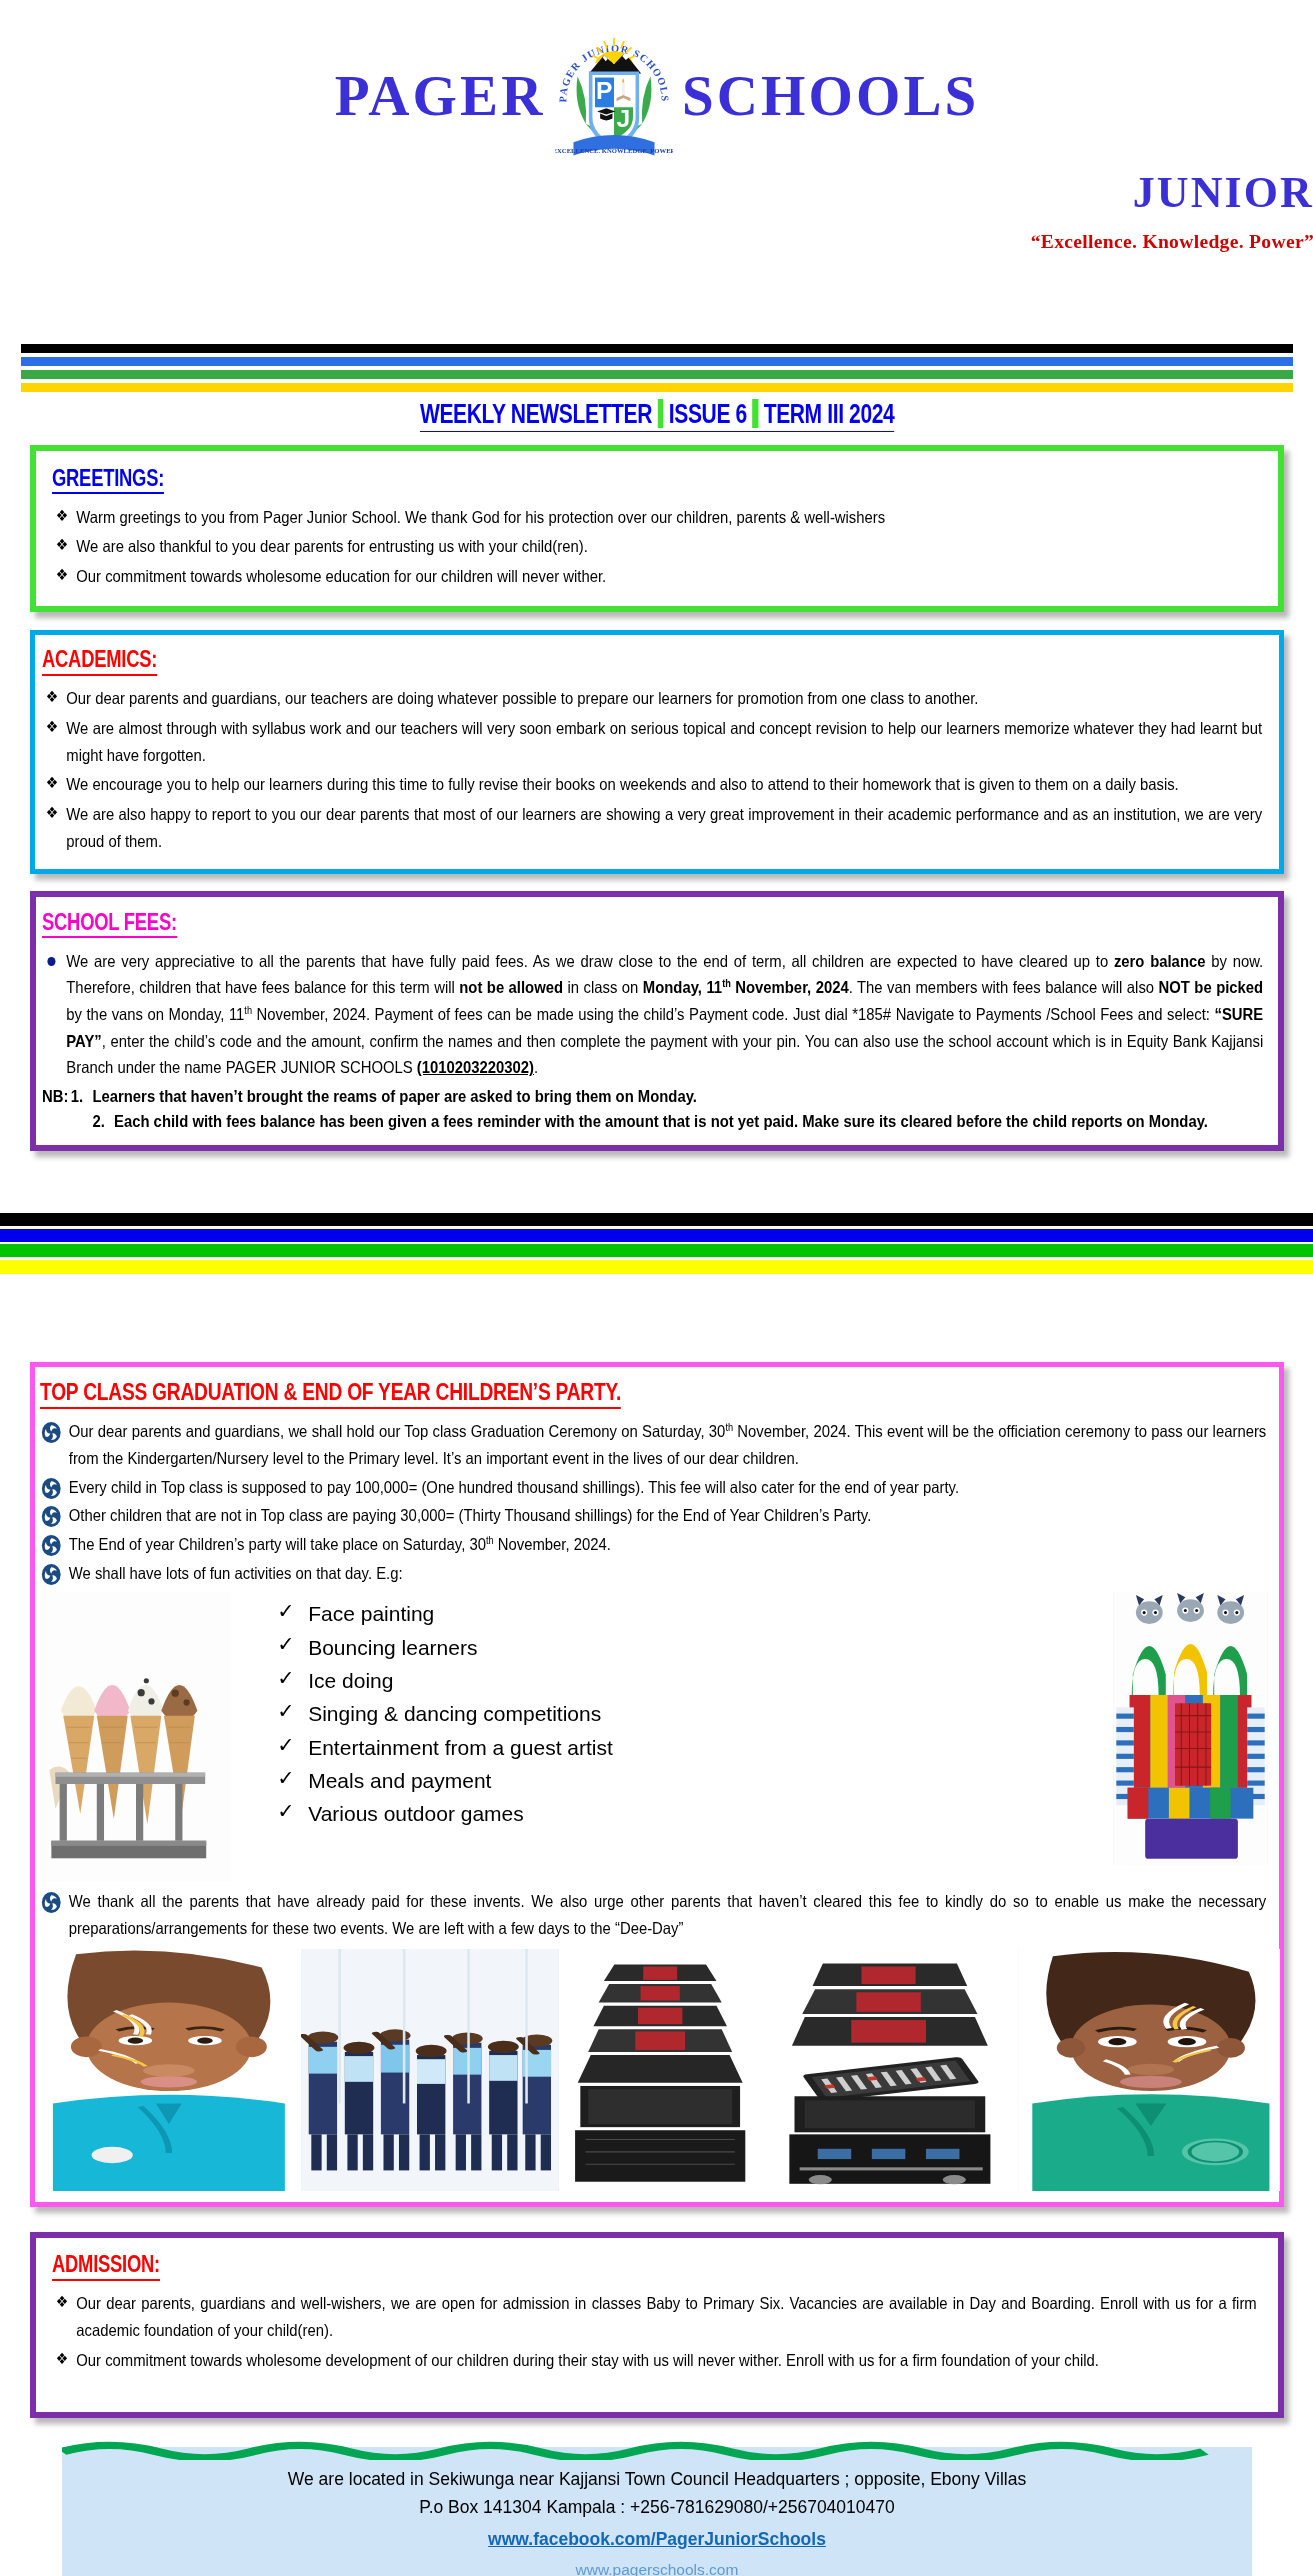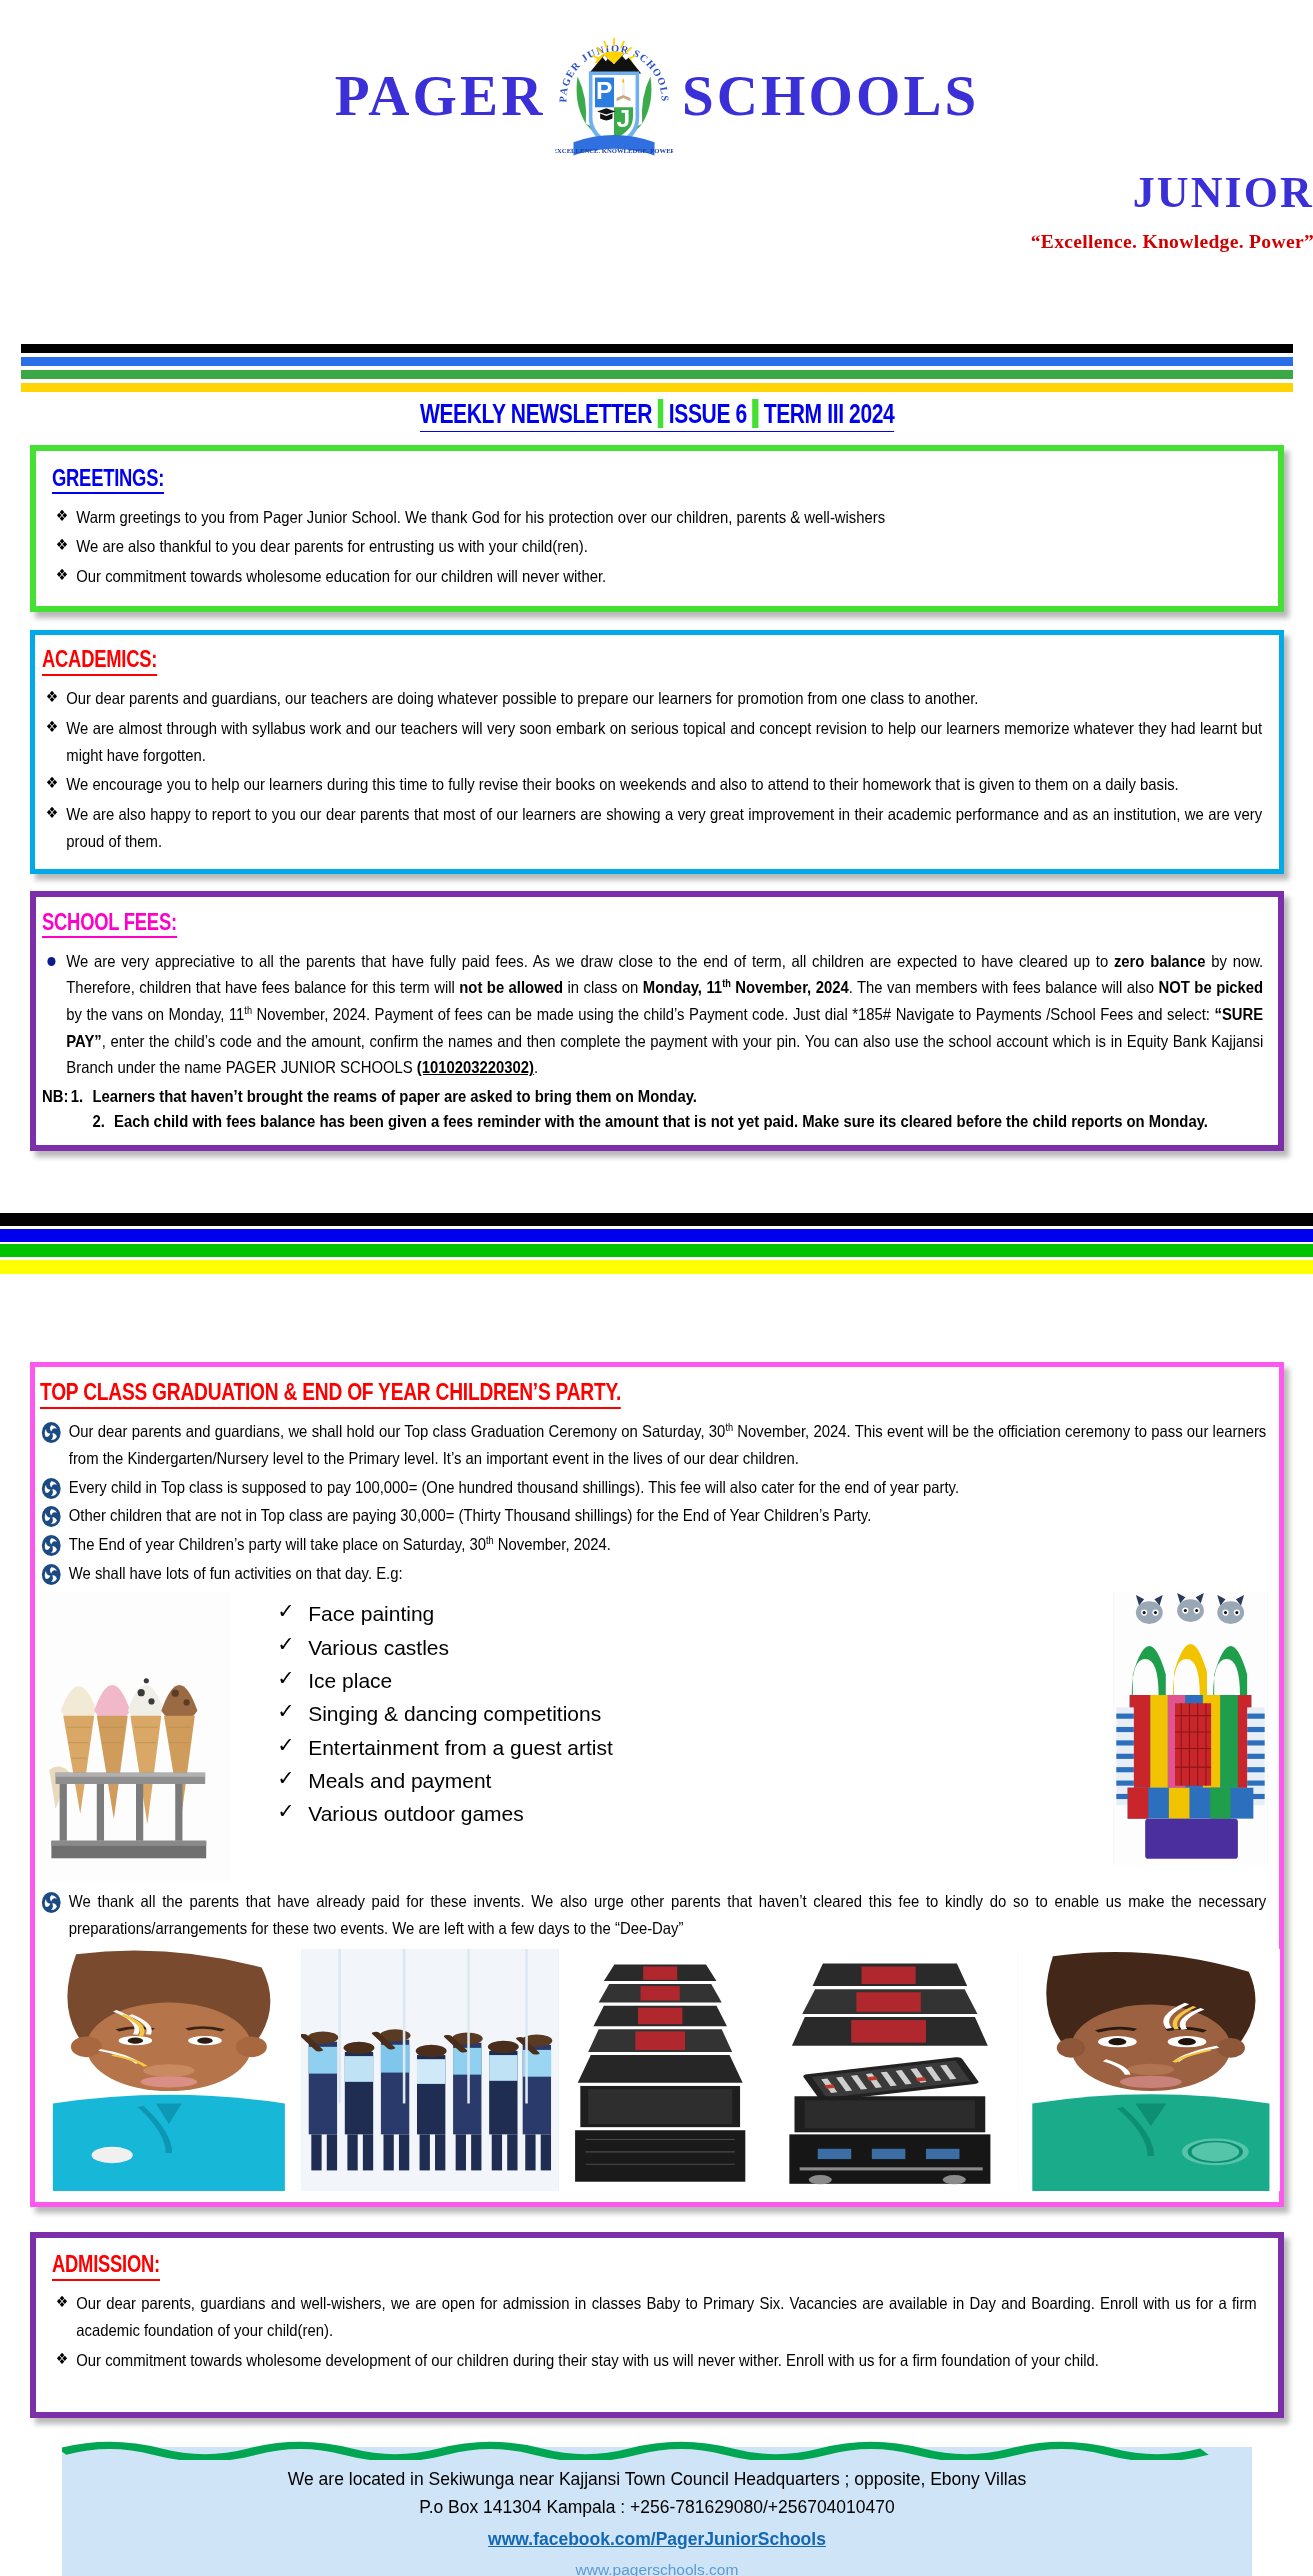--- a/index.html
+++ b/index.html
@@ -458,22 +458,22 @@
             <rect x="262" y="372" width="14" height="110" fill="#7b7b7b"></rect>
             <rect x="22" y="482" width="300" height="34" fill="#6f6f6f"></rect>
             <rect x="22" y="482" width="300" height="10" fill="#8a8a8a"></rect>
           </g>
         </svg>
       </div>
 
       <div class="chk-col">
         <ul class="chk">
           <li>Face painting</li>
-          <li>Various castles</li>
-          <li>Ice place</li>
+          <li>Bouncing learners</li>
+          <li>Ice doing</li>
           <li>Singing &amp; dancing competitions</li>
           <li>Entertainment from a guest artist</li>
           <li>Meals and payment</li>
           <li>Various outdoor games</li>
         </ul>
       </div>
 
       <div class="photo castle">
         <svg viewBox="0 0 300 530" width="155" height="273">
           <rect width="300" height="530" fill="#fdfdfd"></rect>

